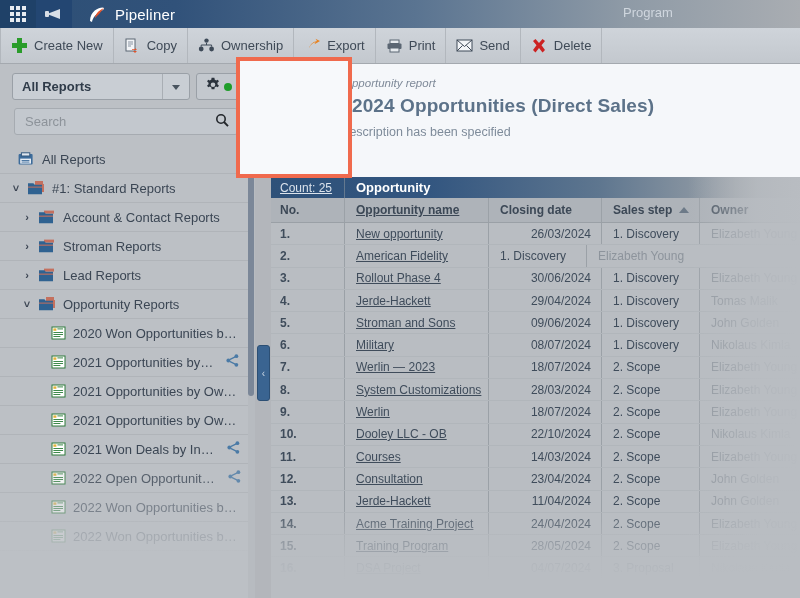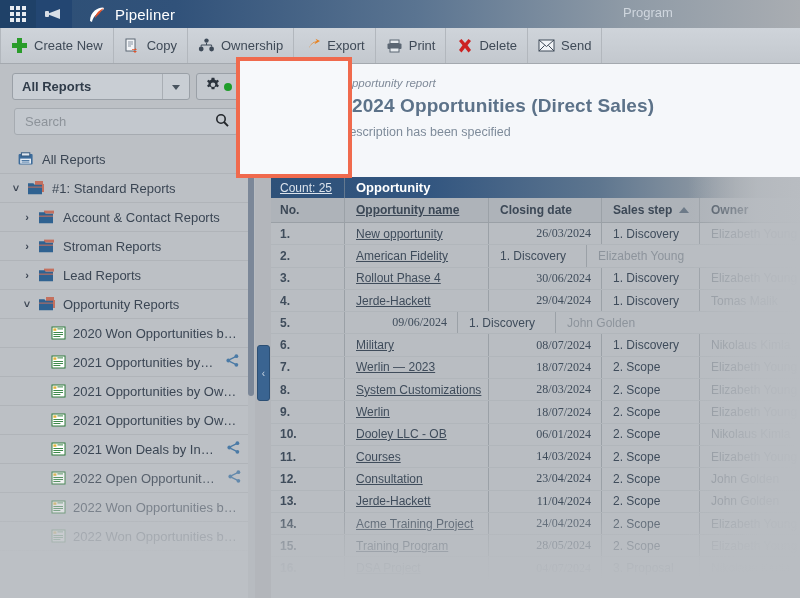--- a/index.html
+++ b/index.html
@@ -140,21 +140,21 @@
   .c-name { width:144px; padding-left:11px; border-right:1px solid #9ba1a7;text-decoration:underline; }
   .c-date { width:113px; padding-left:11px; border-right:1px solid #9ba1a7; }
   .c-step { width:98px; padding-left:11px; border-right:1px solid #9ba1a7; position:relative; }
   .c-own { flex:1; padding-left:11px; }
   .sortarrow { position:absolute; right:10px; top:9px; width:0;height:0;
     border-left:5px solid transparent;border-right:5px solid transparent;border-bottom:6px solid #6d7a88;}
 
   .row { display:flex; height:22.3px; align-items:stretch; border-bottom:1px solid #b1b6bb; }
   .row > div { font-size:12px; color:#3f4c5b; display:flex; align-items:center; }
   .row .c-no { font-weight:bold; }
-  .row .c-date { justify-content:flex-end; padding-right:10px; padding-left:0;font-family:Liberation Serif, serif; }
+  .row .c-date { justify-content:flex-end; padding-right:10px; padding-left:0; }
   .row .c-own { color:#8d949c; }
 
   .fade-right {
     position:absolute; right:0; top:0; width:112px; bottom:0;
     background: linear-gradient(to right, rgba(185,189,194,0) 0%, rgba(185,189,194,0.82) 62%, rgba(185,189,194,0.97) 100%);
     pointer-events:none;
   }
   .fade-bottom {
     position:absolute; left:0; right:0; bottom:0; height:78px;
     background: linear-gradient(to bottom, rgba(185,189,194,0) 0%, rgba(185,189,194,0.93) 75%, rgba(185,189,194,1) 100%);
@@ -257,35 +257,35 @@
         <svg width="17" height="14" viewBox="0 0 17 14">
           <rect x="4" y="1" width="9" height="3.5" fill="#e6eaee" stroke="#5b6673"></rect>
           <rect x="1.5" y="4.5" width="14" height="5.5" rx="1" fill="#5b6673"></rect>
           <rect x="4" y="9" width="9" height="4" fill="#e6eaee" stroke="#5b6673"></rect>
         </svg>
       </span>
       <span class="tool-label">Print</span>
     </div>
     <div class="tool">
       <span class="ico">
-        <svg width="16" height="16" viewBox="0 0 16 16">
-          <path d="M2 3 L4.5 1 L8 5 L11.5 1 L14 3 L10.5 7.3 L14 12 L11.5 14.5 L8 10 L4.5 14.5 L2 12 L5.5 7.3 Z" fill="#cc2222"></path>
-        </svg>
-      </span>
-      <span class="tool-label">Delete</span>
-    </div>
-    <div class="tool">
-      <span class="ico">
         <svg width="17" height="13" viewBox="0 0 17 13">
           <rect x="1" y="1" width="15" height="11" fill="#f2f4f7" stroke="#3f4a58"></rect>
           <path d="M1 1 L8.5 7.5 L16 1" fill="none" stroke="#3f4a58"></path>
           <path d="M1 12 L6.5 6.5 M16 12 L10.5 6.5" fill="none" stroke="#3f4a58"></path>
         </svg>
       </span>
       <span class="tool-label">Send</span>
+    </div>
+    <div class="tool">
+      <span class="ico">
+        <svg width="16" height="16" viewBox="0 0 16 16">
+          <path d="M2 3 L4.5 1 L8 5 L11.5 1 L14 3 L10.5 7.3 L14 12 L11.5 14.5 L8 10 L4.5 14.5 L2 12 L5.5 7.3 Z" fill="#cc2222"></path>
+        </svg>
+      </span>
+      <span class="tool-label">Delete</span>
     </div>
     <div class="toolbar-spacer"></div>
   </div>
 
   <div class="leftpanel">
     <div class="filterrow">
       <div class="select">
         <span class="val">All Reports</span>
         <span class="divider"></span>
         <span class="caret"></span>
@@ -592,20 +592,21 @@
           </div>
           <div class="row">
             <div class="c-no">4.</div>
             <div class="c-name">Jerde-Hackett</div>
             <div class="c-date">29/04/2024</div>
             <div class="c-step">1. Discovery</div>
             <div class="c-own">Tomas Malik</div>
           </div>
           <div class="row">
             <div class="c-no">5.</div>
+            <div class="c-name">Stroman and Sons</div>
             <div class="c-date">09/06/2024</div>
             <div class="c-step">1. Discovery</div>
             <div class="c-own">John Golden</div>
           </div>
           <div class="row">
             <div class="c-no">6.</div>
             <div class="c-name">Military</div>
             <div class="c-date">08/07/2024</div>
             <div class="c-step">1. Discovery</div>
             <div class="c-own">Nikolaus Kimla</div>
@@ -627,21 +628,21 @@
           <div class="row">
             <div class="c-no">9.</div>
             <div class="c-name">Werlin</div>
             <div class="c-date">18/07/2024</div>
             <div class="c-step">2. Scope</div>
             <div class="c-own">Elizabeth Young</div>
           </div>
           <div class="row">
             <div class="c-no">10.</div>
             <div class="c-name">Dooley LLC - OB</div>
-            <div class="c-date">06/01/2024</div>
+            <div class="c-date">22/10/2024</div>
             <div class="c-step">2. Scope</div>
             <div class="c-own">Nikolaus Kimla</div>
           </div>
           <div class="row">
             <div class="c-no">11.</div>
             <div class="c-name">Courses</div>
             <div class="c-date">14/03/2024</div>
             <div class="c-step">2. Scope</div>
             <div class="c-own">Elizabeth Young</div>
           </div>

